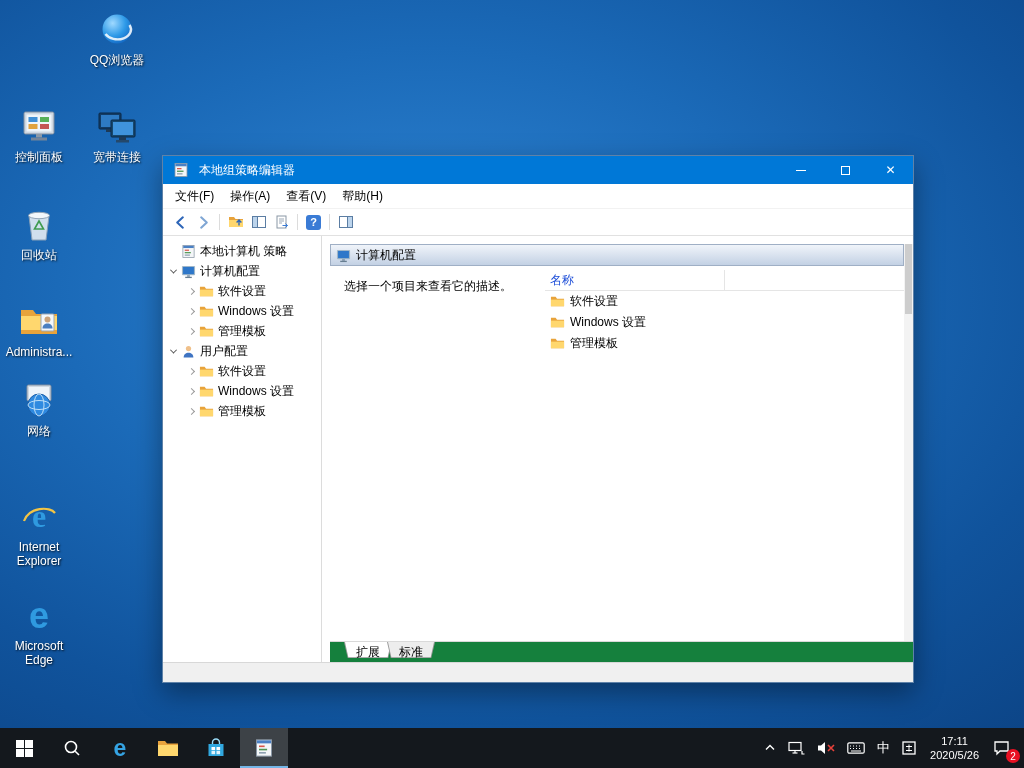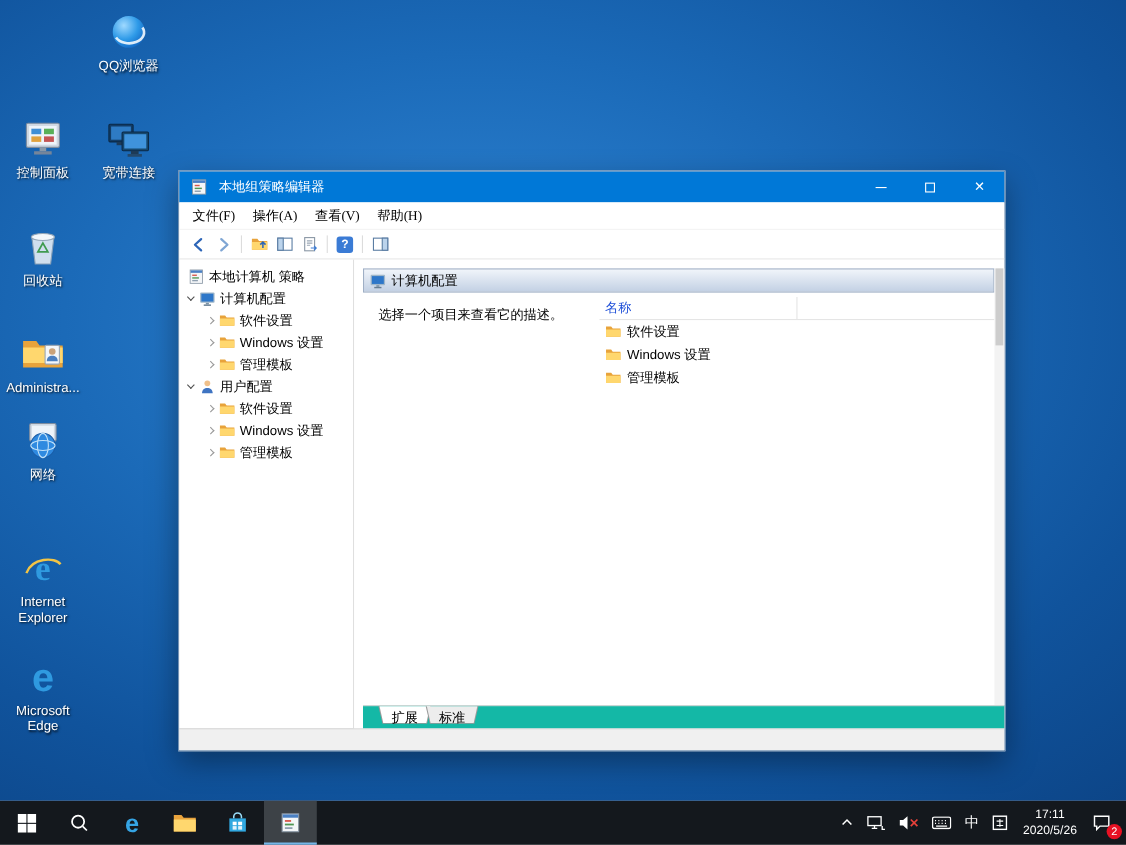--- a/index.html
+++ b/index.html
@@ -22,35 +22,35 @@
     color:#fff; padding-left:8px; flex:0 0 28px; }
   .title-text { margin-left:7px; }
   .win-controls { margin-left:auto; display:flex; height:100%; }
   .ctrl { width:45px; height:100%; display:flex; align-items:center; justify-content:center; }
   .g-min { width:10px; height:1px; background:#fff; display:block; }
   .g-max { width:9px; height:9px; border:1px solid #fff; display:block; }
   .g-close::before { content:"✕"; font-size:12px; }
 
   .menubar { height:25px; flex:0 0 25px; display:flex; align-items:center;
     padding-left:4px; background:#fff; border-bottom:1px solid #f2f2f2; }
-  .menu-item { padding:3px 8px;font-family:Liberation Serif, serif; }
+  .menu-item { padding:3px 8px; }
 
   .toolbar { height:27px; flex:0 0 27px; display:flex; align-items:center;
     padding-left:6px; background:#fff; border-bottom:1px solid #e1e1e1; }
   .tb-btn { width:23px; height:21px; display:flex; align-items:center; justify-content:center; }
   .tb-sep { width:1px; height:16px; background:#dcdcdc; margin:0 4px; }
   .help-ic { width:15px; height:15px; background:#3a7bd5; border-radius:3px; color:#fff;
     display:flex; align-items:center; justify-content:center; font-weight:bold; font-size:11px; }
   .help-ic::before { content:"?"; }
 
   .win-body { flex:1; display:flex; min-height:0; }
   .tree-pane { width:159px; flex:0 0 159px; border-right:1px solid #dcdcdc;
     padding-top:5px; overflow:hidden; background:#fff; }
   .tree-row { height:20px; display:flex; align-items:center; white-space:nowrap; }
-  .tree-row.d0 { padding-left:6px; }
+  .tree-row.d0 { padding-left:16px; }
   .tree-row.d1 { padding-left:4px; }
   .tree-row.d2 { padding-left:22px; }
   .chev { width:12px; height:12px; flex:0 0 12px; display:flex; align-items:center; justify-content:center; }
   .chev i { width:5px; height:5px; border-right:1.4px solid #4f4f4f; border-bottom:1.4px solid #4f4f4f;
     transform:rotate(45deg) translate(-1px,-1px); }
   .chev.collapsed i { border-color:#9b9b9b; transform:rotate(-45deg); }
   .ti { margin:0 3px 0 2px; flex:0 0 auto; }
   .tlabel { padding-left:1px; }
 
   .result-pane { flex:1; display:flex; flex-direction:column; min-width:0;
@@ -63,21 +63,21 @@
   .list-col { flex:1; display:flex; flex-direction:column; padding-top:4px; }
   .col-header-row { height:21px; border-bottom:1px solid #e5e5e5; display:flex; align-items:center; }
   .col-header { width:180px; padding-left:5px; border-right:1px solid #e5e5e5; height:100%;
     display:flex; align-items:center; color:#1d4ed8; }
   .list-item { height:21px; display:flex; align-items:center; gap:5px; padding-left:5px; }
 
   .vscroll { position:absolute; right:0; top:8px; bottom:21px; width:9px; background:#f3f3f3; }
   .vscroll .thumb { position:absolute; top:0; left:1px; width:7px; height:70px; background:#cdcdcd; }
 
   .tabs-row { height:21px; flex:0 0 21px; display:flex; align-items:stretch;
-    padding-left:14px; border-top:1px solid #d9d9d9; position:relative; background:#14b8a6; }
+    padding-left:14px; border-top:1px solid #d9d9d9; position:relative; background:#15803d; }
   .tab { position:relative; padding:0 12px; display:flex; align-items:center; margin-right:-5px; }
   .tab::before { content:""; position:absolute; inset:0 0 1px 0; background:#ededed;
     border:1px solid #9a9a9a; border-top:none;
     transform:perspective(9px) rotateX(-5deg); transform-origin:50% 0; z-index:0; }
   .tab.active::before { background:#fff; }
   .tab span { position:relative; z-index:1; }
 
   .statusbar { height:20px; flex:0 0 20px; background:#f0f0f0; border-top:1px solid #d8d8d8; }
 
   

